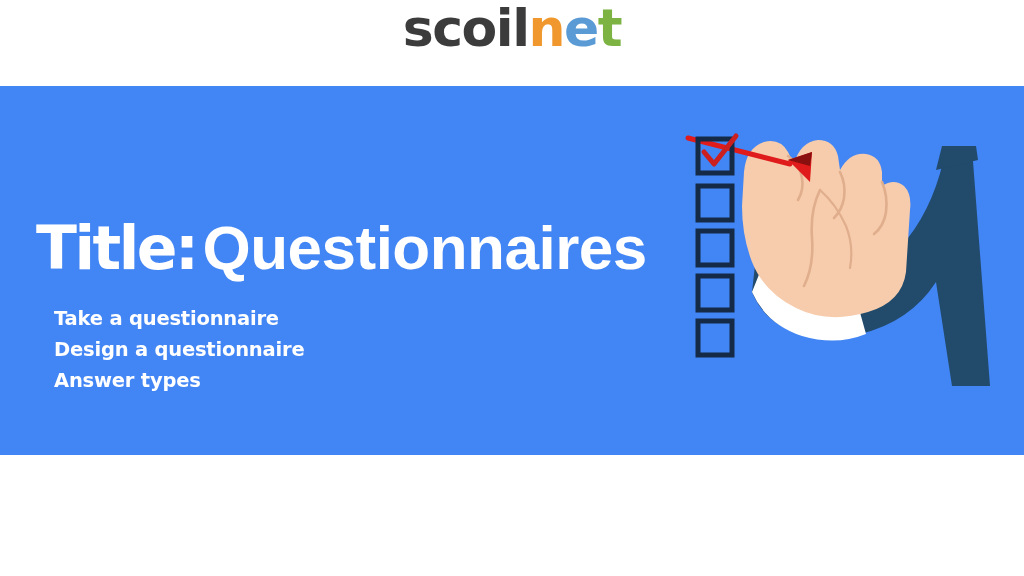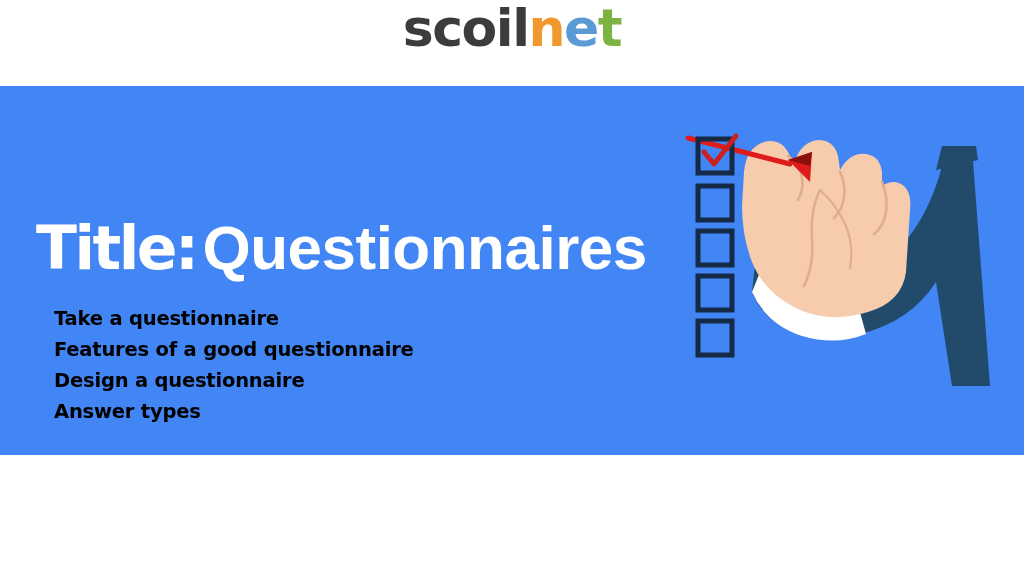--- a/index.html
+++ b/index.html
@@ -100,21 +100,21 @@
   .bullet-list {
     list-style: none;
     margin: 24px 0 0 0;
     padding: 0 0 0 18px;
   }
   .bullet-list li {
     font-family: "DejaVu Sans", sans-serif;
     font-weight: 700;
     font-size: 19.5px;
     line-height: 31px;
-    color: #000000;
+    color: #ffffff;
     letter-spacing: -0.2px;
     white-space: nowrap;
   }
 
   
   .illustration {
     position: absolute;
     left: 660px;
     top: 0;
     width: 364px;
@@ -161,21 +161,20 @@
   </div>
 
   <div class="stage">
 
     <div class="text-block">
       <h1 class="slide-title">
         <span class="t-label">Title:</span><span class="t-value">Questionnaires</span>
       </h1>
       <ul class="bullet-list">
         <li>Take a questionnaire</li>
-        <li>Features of a good questionnaire</li>
         <li>Design a questionnaire</li>
         <li>Answer types</li>
       </ul>
     </div>
 
     <div class="illustration">
       <svg width="364" height="485" viewBox="0 0 364 485" xmlns="http://www.w3.org/2000/svg">
 
         <g>
           <path d="M286 62 L312 62 L330 300 L292 300 L276 196 Q250 236 200 248

